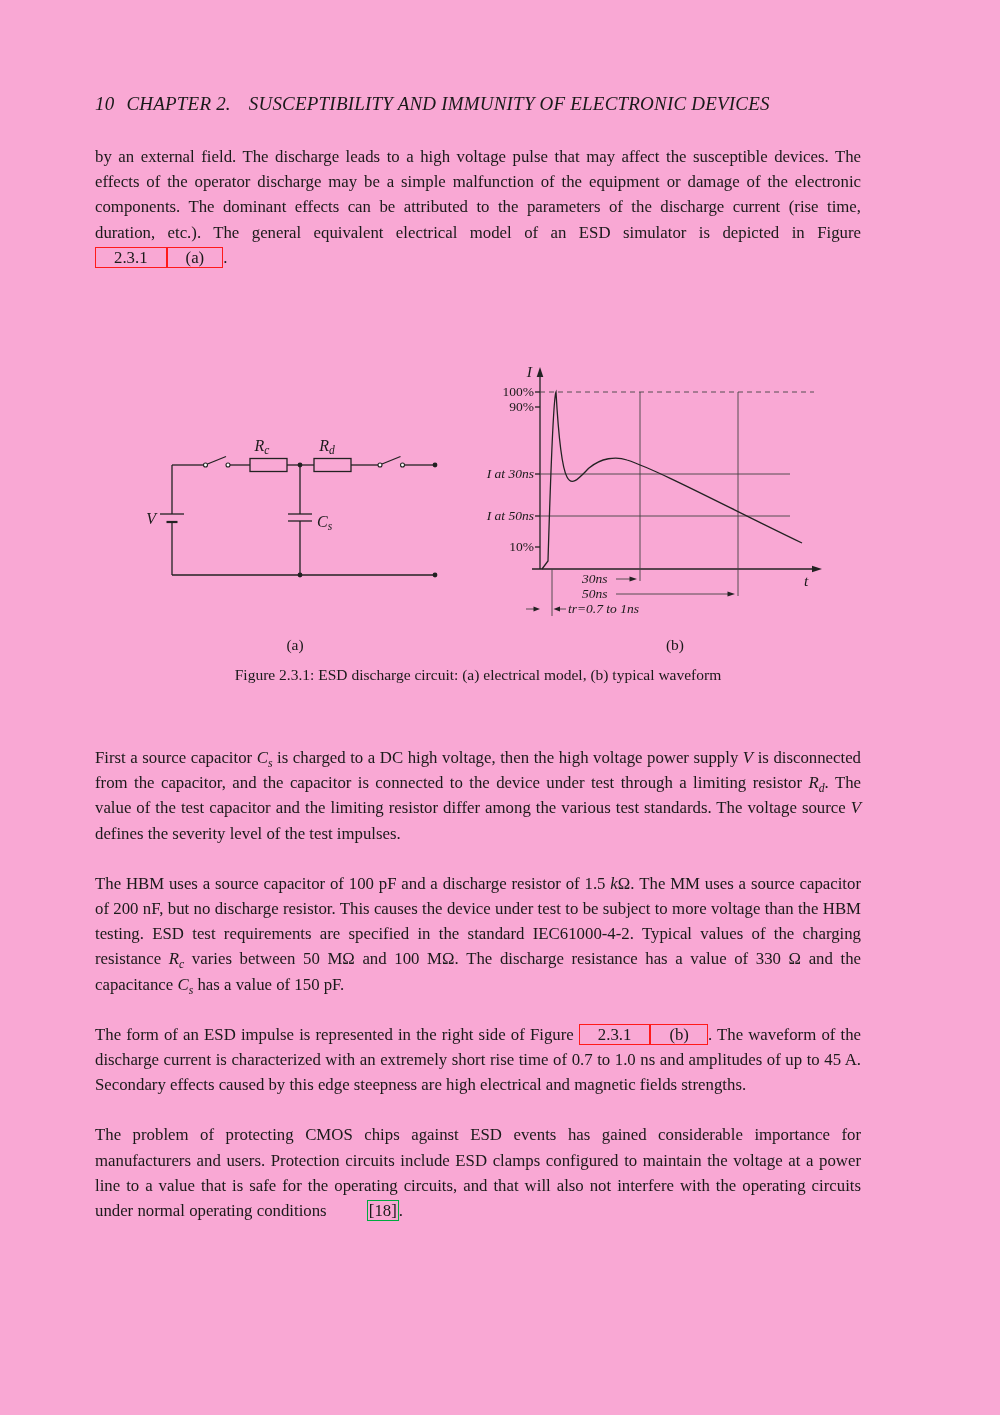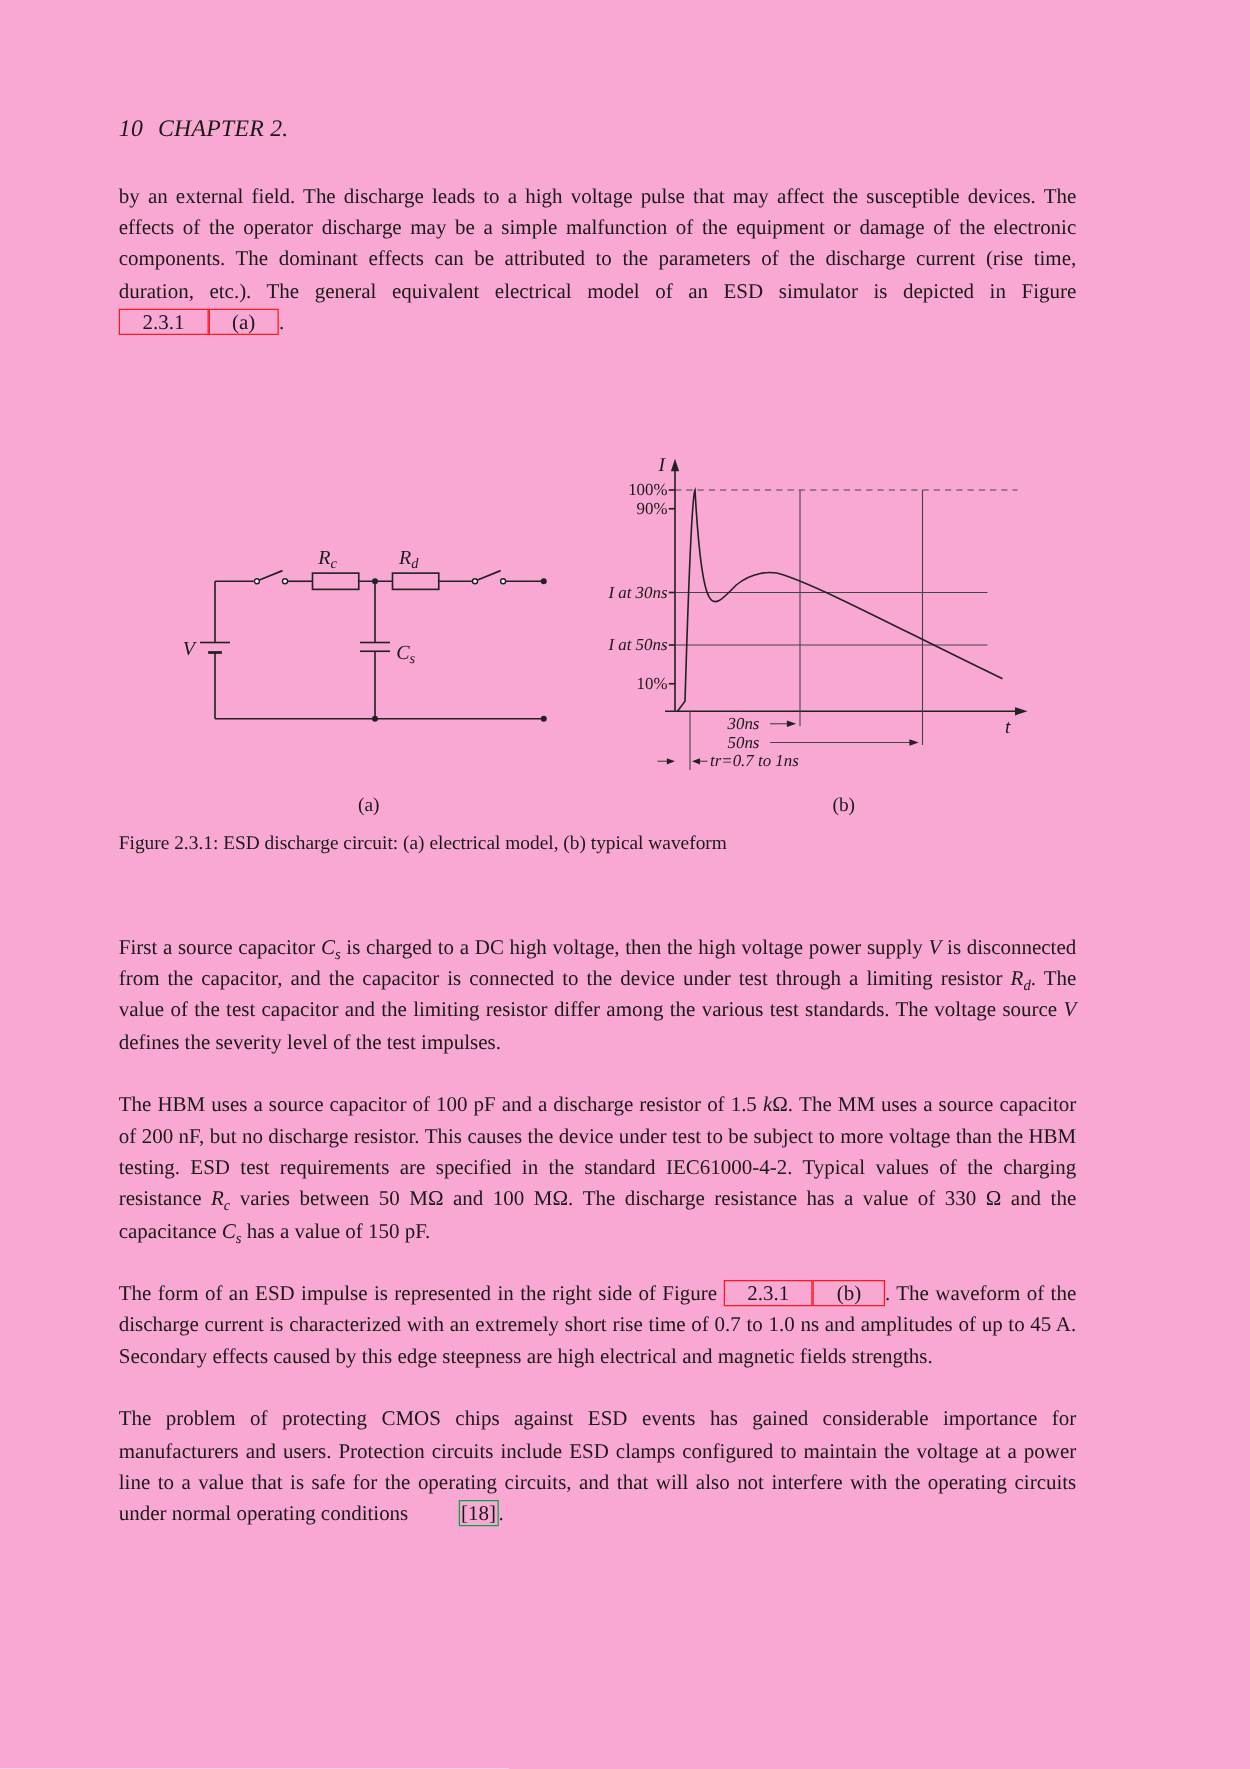--- a/index.html
+++ b/index.html
@@ -32,31 +32,32 @@
   .svgthin{stroke:#444;stroke-width:0.9;fill:none;}
   .svgfill{fill:#222;stroke:none;}
   .svghollow{fill:#fefefe;stroke:#222;stroke-width:1.1;}
   .mathlabel{font-family:"Liberation Serif",serif;font-style:italic;font-size:16px;fill:var(--ink);}
   .svgsub{font-size:11.5px;}
   .ylab{font-family:"Liberation Serif",serif;font-size:13.5px;fill:var(--ink);}
   .ylab-math{font-family:"Liberation Serif",serif;font-style:italic;font-size:13.5px;fill:var(--ink);}
   .annot{font-family:"Liberation Serif",serif;font-style:italic;font-size:13.5px;fill:var(--ink);}
   .axlab{font-family:"Liberation Serif",serif;font-style:italic;font-size:15.5px;fill:var(--ink);}
   .subcap{position:absolute;transform:translateX(-50%);font-size:15.5px;}
-  .figcaption{position:absolute;left:0;width:100%;font-size:15.5px;}
+  .figcaption{position:absolute;left:0;width:100%;text-align:center;font-size:15.5px;}
 </style>
 </head>
 <body>
 
 <div class="page">
   <div class="content">
 
     <div class="pagehead">
       <span class="pnum">10</span>
       <span class="chap">CHAPTER 2.</span>
+      <span class="ctitle">SUSCEPTIBILITY AND IMMUNITY OF ELECTRONIC DEVICES</span>
     </div>
 
     <p class="body-par"><span class="seg-text">by an external field.  The discharge leads to a high voltage pulse that may affect the susceptible devices.  The effects of the operator discharge may be a simple malfunction of the equipment or damage of the electronic components.  The dominant effects can be attributed to the parameters of the discharge current (rise time, duration, etc.).  The general equivalent electrical model of an ESD simulator is depicted in Figure </span><span class="seg-ref">2.3.1</span><span class="seg-ref">(a)</span><span class="seg-text">.</span></p>
 
     <div class="figure-block">
 
       <svg width="320" height="170" viewBox="0 0 320 170" style="left:35px;top:139px;">
         <g>
           <line class="svgline" x1="42" y1="31" x2="73" y2="31"></line>
           <line class="svgline" x1="100" y1="31" x2="120" y2="31"></line>

